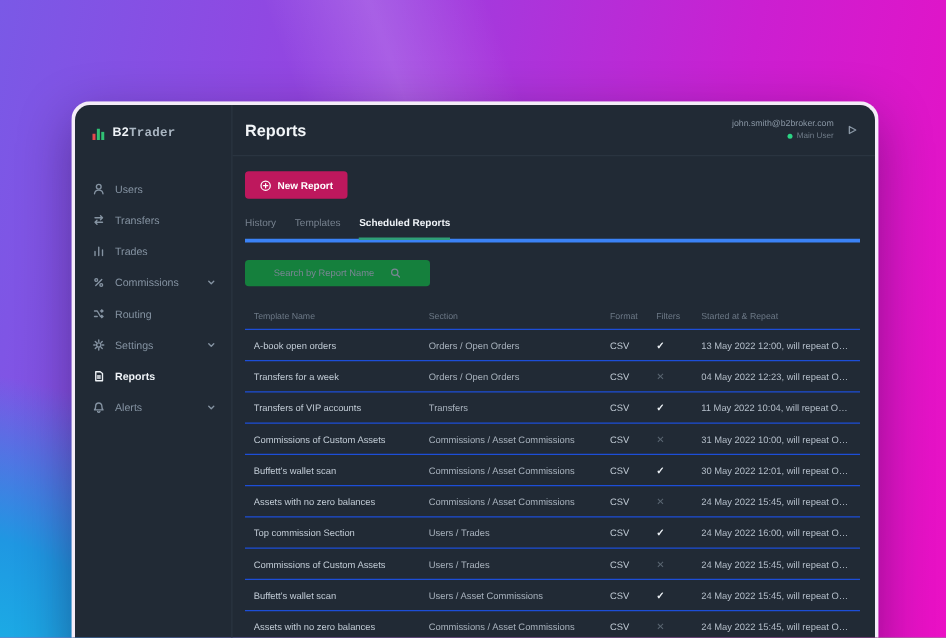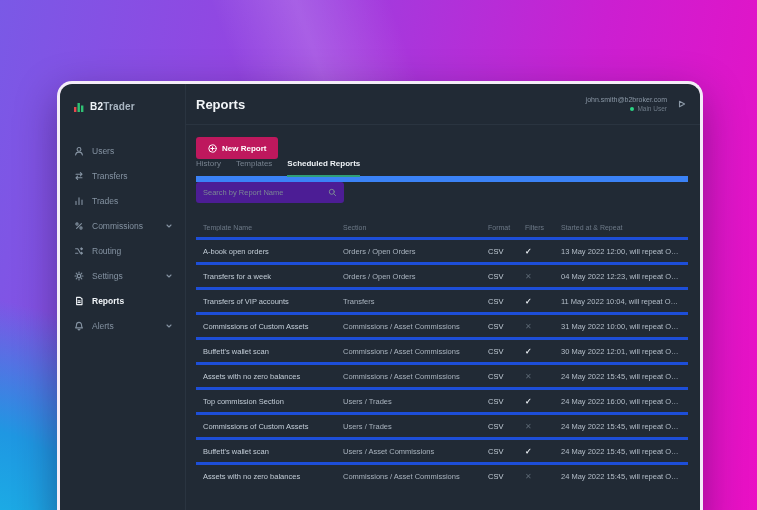--- a/index.html
+++ b/index.html
@@ -19,21 +19,21 @@
     border-radius:15px 15px 0 0;
     box-shadow:0 14px 42px rgba(20,0,40,.38);
     display:flex; overflow:hidden;
   }
 
   
   .sidebar { width:126px; flex:0 0 126px; border-right:1px solid #2a3440; display:flex; flex-direction:column; }
   .brand { display:flex; align-items:center; gap:5px; padding:13px 0 0 13px; height:32px; }
   .brand-text { font-size:10px; letter-spacing:.2px; }
   .brand-prefix { color:#f0f4f8; font-weight:bold; }
-  .brand-suffix { color:#aab6c2; font-weight:bold; }
+  .brand-suffix { color:#aab6c2; font-weight:bold;font-family:Liberation Mono, monospace; }
   .nav { margin-top:22px; display:flex; flex-direction:column; }
   .nav-item { height:25px; display:flex; align-items:center; gap:8px; padding:0 12px 0 14px; cursor:pointer; }
   .nav-item .lbl { font-size:8.5px; color:#8593a2; }
   .nav-item svg.ic { stroke:#8593a2; }
   .nav-item.active .lbl { color:#eff3f7; font-weight:bold; }
   .nav-item.active svg.ic { stroke:#eff3f7; }
   .chev { margin-left:auto; }
   svg.ic { fill:none; stroke-width:1.1; stroke-linecap:round; stroke-linejoin:round; }
 
   
@@ -46,35 +46,35 @@
   .dot { width:4px; height:4px; border-radius:50%; background:#2bd484; }
   .role-txt { font-size:6.5px; color:#6f7b88; }
   .logout { margin-left:9px; cursor:pointer; display:flex; align-items:center; }
 
   .content { padding:12px 12px 0 10px; flex:1; display:flex; flex-direction:column; min-height:0; }
 
   .btn-new { display:inline-flex; align-items:center; gap:5px; background:#be185d; color:#fff;
     border:none; border-radius:3px; padding:0 12px; height:22px; font-size:8px; font-weight:bold;
     font-family:inherit; cursor:pointer; width:max-content; }
 
-  .tabs { display:flex; gap:15px; margin-top:0; border-bottom:6px solid #3b82f6; }
+  .tabs { display:flex; gap:15px; margin-top:15px; border-bottom:3px solid #3b82f6; }
   .tab { font-size:8px; color:#77828f; padding-bottom:7px; cursor:pointer; }
   .tab.active { color:#eff3f7; font-weight:bold; border-bottom:2px solid #2f9e77; margin-bottom:-1px; }
 
-  .search { width:148px; height:21px; background:#4c1d95; border-radius:3px;
-    display:flex; align-items:center; padding:0 7px; }
+  .search { margin-top:14px; width:148px; height:21px; background:#15803d; border-radius:3px;
+    display:flex; align-items:center; padding:0 23px; }
   .search input { flex:1; background:transparent; border:none; outline:none; color:#c4cdd6;
     font-size:7.5px; font-family:inherit; min-width:0; }
   .search input::placeholder { color:#7a8694; }
 
   .table { margin-top:14px; }
   .tr { display:grid; grid-template-columns:140px 145px 37px 36px 1fr; align-items:center; padding-left:7px; }
   .tr.head { height:20px; }
   .tr.head .td { font-size:7px; color:#6d7987; }
-  .tr.row { height:25px; border-top:3px solid #1d4ed8; cursor:pointer; }
+  .tr.row { height:25px; border-top:1px solid #1d4ed8; cursor:pointer; }
   .td { font-size:7.5px; color:#c2ccd6; white-space:nowrap; overflow:hidden; text-overflow:ellipsis; padding-right:6px; }
   .td.sec { color:#a9b3be; }
   .td.flt { font-size:8px; }
   .flt.yes { color:#eef3f7; font-weight:bold; }
   .flt.no { color:#5a6672; }
   .td.date { color:#b4bec9; }
 </style>
 </head>
 <body>
 

